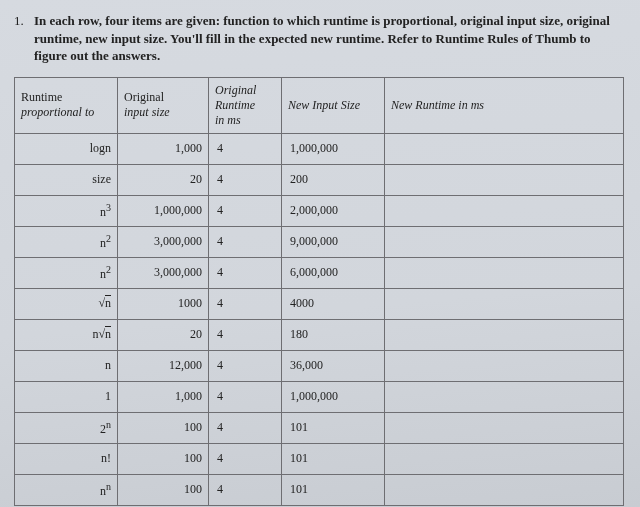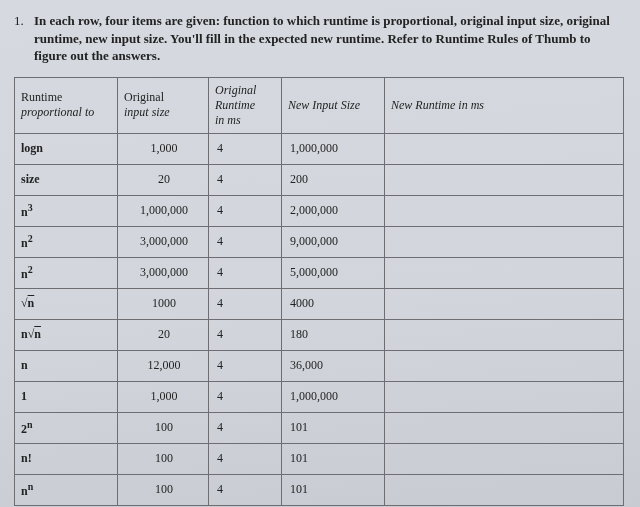--- a/index.html
+++ b/index.html
@@ -50,22 +50,22 @@
   }
   thead th {
     background: transparent;
   }
   thead th:nth-child(1) { width: 90px; font-style: italic; }
   thead th:nth-child(2) { width: 78px; font-style: italic; }
   thead th:nth-child(3) { width: 60px; font-style: italic; }
   thead th:nth-child(4) { width: 90px; font-style: italic; }
   thead th:nth-child(5) { font-style: italic; }
   thead th span.nrm { font-style: normal; }
-  tbody td:first-child { text-align: left; font-weight: bold; }
-  tbody td:nth-child(2) { text-align: center; padding-left:8px; }
+  tbody td:first-child { text-align: right; }
+  tbody td:nth-child(2) { text-align: right; padding-left:8px; }
   tbody td:nth-child(3) { text-align: left; padding-left:8px; }
   tbody td:nth-child(4) { text-align: left; padding-left:8px; }
   .rt-line1 { display:block; }
   .rt-line2 { display:block; }
 </style>
 </head>
 <body>
 
 <div class="question">
   <div class="qnum">1.</div>
@@ -122,21 +122,21 @@
         <td>n<sup>2</sup></td>
         <td>3,000,000</td>
         <td>4</td>
         <td>9,000,000</td>
         <td></td>
       </tr>
       <tr>
         <td>n<sup>2</sup></td>
         <td>3,000,000</td>
         <td>4</td>
-        <td>5,000,000</td>
+        <td>6,000,000</td>
         <td></td>
       </tr>
       <tr>
         <td>√<span style="text-decoration:overline">n</span></td>
         <td>1000</td>
         <td>4</td>
         <td>4000</td>
         <td></td>
       </tr>
       <tr>

